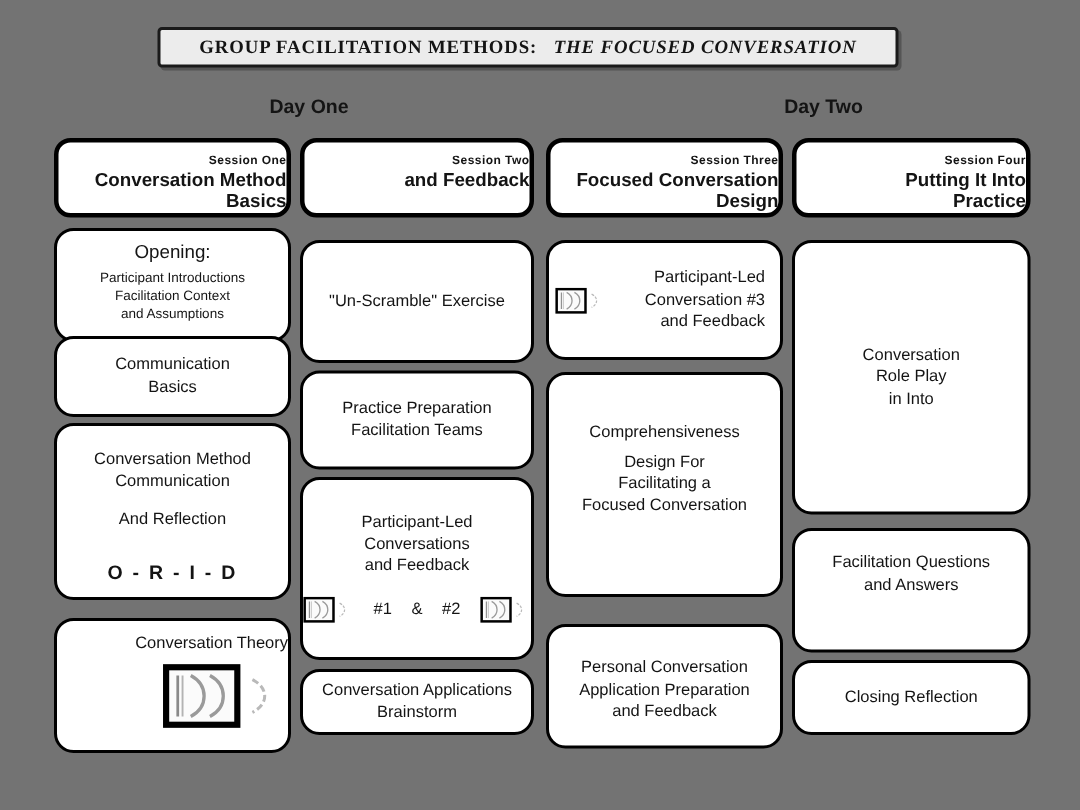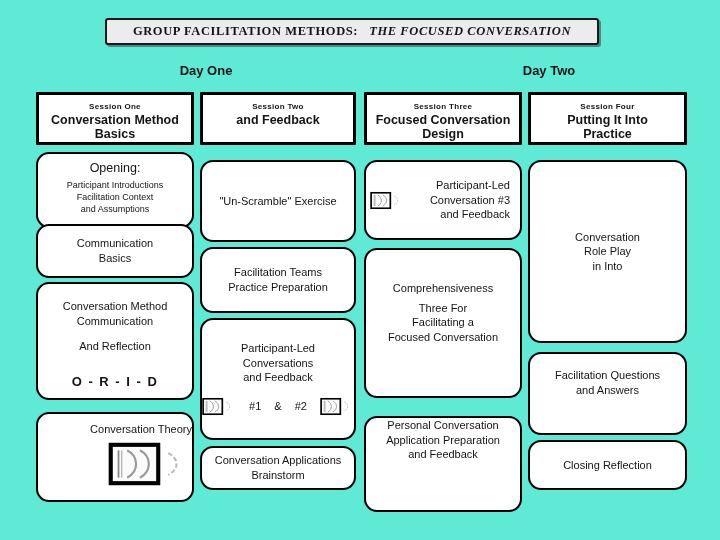--- a/index.html
+++ b/index.html
@@ -1,36 +1,36 @@
 <!DOCTYPE html>
 <html><head>
 <meta charset="utf-8">
 <style>
   html,body{margin:0;padding:0;background:#fff;}
-  #stage{position:relative;width:720px;height:540px;background:#5eead4;overflow:hidden;
+  #stage{position:relative;width:720px;height:540px;background:#737373;overflow:hidden;
          font-family:"Liberation Sans",sans-serif;color:#141414;}
 
   
   .title-bar{position:absolute;left:105px;top:18px;width:494px;height:27px;
              background:#ececec;border:2px solid #1a1a1a;border-radius:3px;
              box-shadow:2px 2px 0 rgba(60,60,60,.55);
              display:flex;align-items:center;justify-content:center;
              font-family:"Liberation Serif",serif;font-weight:bold;font-size:12.5px;
              letter-spacing:.6px;white-space:nowrap;box-sizing:border-box;}
   .title-emph{font-style:italic;margin-left:11px;}
 
   
   .day{position:absolute;top:63px;width:130px;text-align:center;
        font-weight:bold;font-size:13px;}
   .day-one{left:141px;} .day-two{left:484px;}
 
   
   .box{position:absolute;background:#fff;border:2.5px solid #000;border-radius:13px;
        box-sizing:border-box;text-align:center;}
-  .session{border-width:3.5px;border-radius:1px;padding-top:7px;}
+  .session{border-width:3.5px;border-radius:11px;padding-top:7px;text-align:right;}
   .s-label{font-size:8px;font-weight:bold;letter-spacing:.3px;}
   .s-title{font-size:12.5px;font-weight:bold;line-height:1.15;margin-top:2px;}
 
   .t11{font-size:11px;line-height:1.32;}
   .t9{font-size:9px;line-height:1.35;}
   .cv{display:flex;flex-direction:column;justify-content:center;}
 
   
   .c1{left:36px;width:158px;} .c2{left:200px;width:156px;}
   .c3{left:364px;width:158px;} .c4{left:528px;width:159px;}
@@ -40,21 +40,21 @@
   .c1a{top:152px;height:76px;padding-top:6px;}
   .c1b{top:224px;height:54px;}
   .c1c{top:282px;height:118px;padding-top:15px;}
   .c1d{top:412px;height:90px;padding-top:8px;text-align:right;}
   .c2a{top:160px;height:82px;}
   .c2b{top:247px;height:66px;}
   .c2c{top:318px;height:122px;padding-top:21px;}
   .c2d{top:446px;height:44px;}
   .c3a{top:160px;height:80px;display:flex;align-items:center;}
   .c3b{top:248px;height:150px;padding-top:31px;}
-  .c3c{top:416px;height:96px;padding-top:0;}
+  .c3c{top:416px;height:83px;padding-top:20px;}
   .c4a{top:160px;height:183px;}
   .c4b{top:352px;height:83px;padding-top:14px;}
   .c4c{top:440px;height:50px;}
 
   .opening-h{font-size:12.5px;margin-bottom:2px;}
   .gap-line{margin-top:11px;}
   .orid{position:absolute;bottom:8px;left:0;width:100%;
         font-weight:bold;font-size:13px;letter-spacing:1.5px;}
 
   .logo-lg{width:84px;height:46px;margin-top:4px;}
@@ -146,22 +146,22 @@
     <svg class="logo-lg" viewBox="0 0 92 48">
         <use href="#arcs-logo"></use>
       </svg>
   </div>
 
   <div class="box c2 c2a t11 cv">
     <div>"Un-Scramble" Exercise</div>
   </div>
 
   <div class="box c2 c2b t11 cv">
+    <div>Practice Preparation</div>
     <div>Facilitation Teams</div>
-    <div>Practice Preparation</div>
   </div>
 
   <div class="box c2 c2c t11">
     <div>Participant-Led</div>
     <div>Conversations</div>
     <div>and Feedback</div>
     <div class="icon-row">
       <svg class="logo-sm" viewBox="0 0 92 48">
           <use href="#arcs-logo"></use>
         </svg>
@@ -185,21 +185,21 @@
       </svg>
     <div class="c3a-text">
       <div>Participant-Led</div>
       <div>Conversation #3</div>
       <div>and Feedback</div>
     </div>
   </div>
 
   <div class="box c3 c3b t11">
     <div style="margin-bottom:5px;">Comprehensiveness</div>
-    <div>Three For</div>
+    <div>Design For</div>
     <div>Facilitating a</div>
     <div>Focused Conversation</div>
   </div>
 
   <div class="box c3 c3c t11">
     <div>Personal Conversation</div>
     <div>Application Preparation</div>
     <div>and Feedback</div>
   </div>
 

